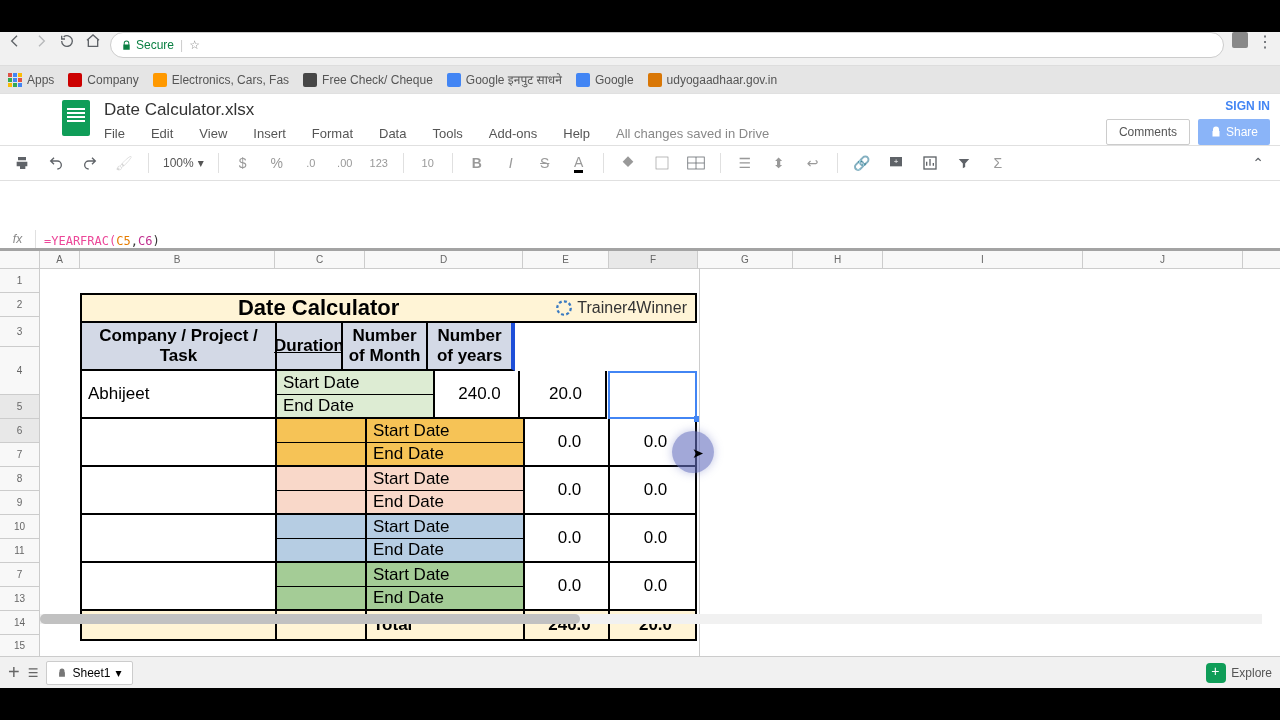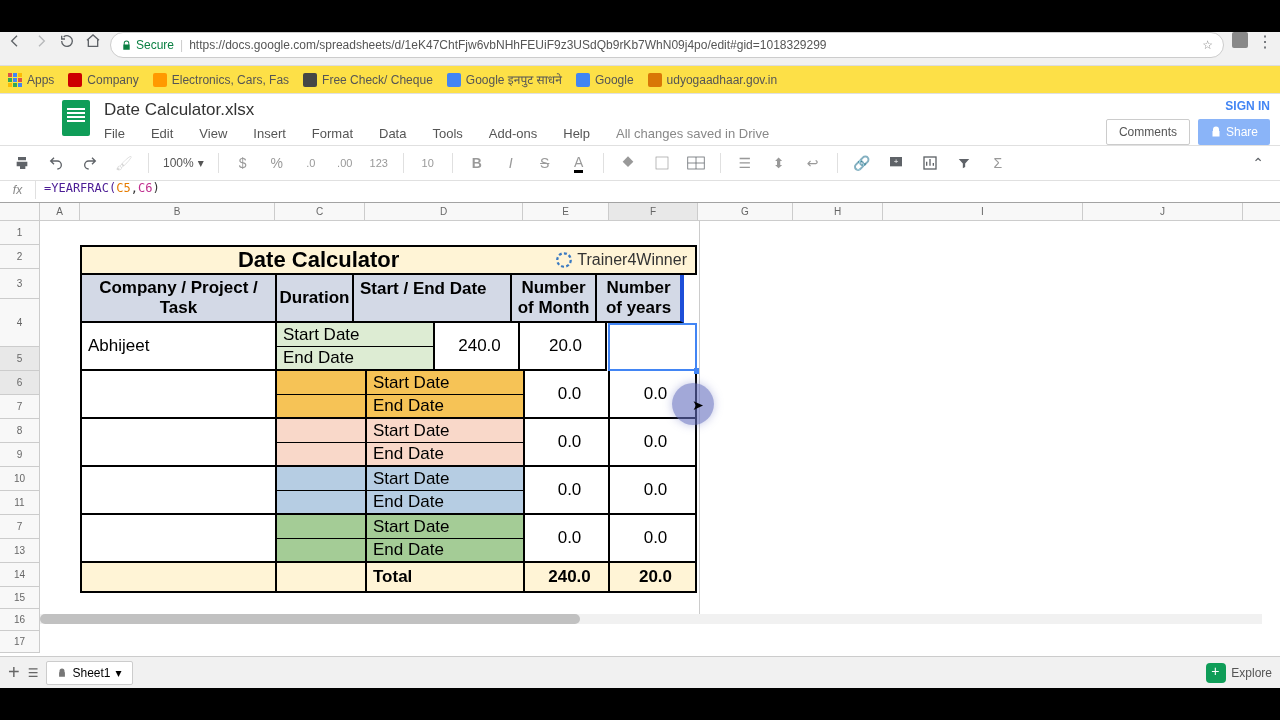--- a/index.html
+++ b/index.html
@@ -9,21 +9,21 @@
 .browser { position: absolute; top: 32px; left: 0; right: 0; bottom: 32px; background: #fff; display: flex; flex-direction: column; }
 
 .nav-bar { height: 34px; background: #f1f1f1; display: flex; align-items: flex-start; padding: 0 6px; gap: 8px; border-bottom: 1px solid #ddd; }
 .nav-ico { width: 18px; height: 18px; display: flex; align-items: center; justify-content: center; color: #5f6368; cursor: pointer; }
 .url-bar { flex: 1; height: 26px; background: #fff; border: 1px solid #ccc; border-radius: 13px; display: flex; align-items: center; padding: 0 10px; gap: 6px; font-size: 12px; }
 .secure { color: #0b8043; font-size: 12px; display: flex; align-items: center; gap: 4px; }
 .url-text { color: #555; flex: 1; overflow: hidden; white-space: nowrap; }
 .star { color: #888; }
 .ext-ico { width: 16px; height: 16px; background: #888; border-radius: 2px; }
 
-.bookmarks { height: 28px; background: #fde047; display: flex; align-items: center; padding: 0 8px; gap: 14px; font-size: 12px; border-bottom: 1px solid #e0e0e0; }
+.bookmarks { height: 28px; background: #e5e5e5; display: flex; align-items: center; padding: 0 8px; gap: 14px; font-size: 12px; border-bottom: 1px solid #e0e0e0; }
 .bm-item { display: flex; align-items: center; gap: 5px; color: #555; cursor: pointer; }
 .bm-ico { width: 14px; height: 14px; background: #bbb; border-radius: 2px; }
 .bm-apps { width: 14px; height: 14px; display: grid; grid-template-columns: 1fr 1fr 1fr; grid-template-rows: 1fr 1fr 1fr; gap: 1px; }
 .bm-apps div { background: #de5246; }
 .bm-apps div:nth-child(2) { background: #4285f4; }
 .bm-apps div:nth-child(3) { background: #fbbc05; }
 .bm-apps div:nth-child(4) { background: #34a853; }
 .bm-apps div:nth-child(5) { background: #4285f4; }
 .bm-apps div:nth-child(6) { background: #de5246; }
 .bm-apps div:nth-child(7) { background: #fbbc05; }
@@ -49,24 +49,24 @@
 .comments-btn { border: 1px solid #ccc; padding: 5px 12px; font-size: 12px; color: #555; border-radius: 2px; cursor: pointer; }
 .share-btn { background: #8ab4f8; color: #fff; padding: 5px 12px; font-size: 12px; border-radius: 2px; display: flex; align-items: center; gap: 4px; cursor: pointer; }
 
 .toolbar { height: 36px; border-top: 1px solid #e0e0e0; border-bottom: 1px solid #e0e0e0; background: #fff; display: flex; align-items: center; padding: 0 12px; gap: 14px; position: relative; }
 .tb-sep { width: 1px; height: 20px; background: #e0e0e0; }
 .tb-ico { width: 20px; height: 20px; display: flex; align-items: center; justify-content: center; color: #999; cursor: pointer; font-size: 14px; }
 .tb-dark { color: #5f6368; }
 .zoom-sel { font-size: 12px; color: #555; display: flex; align-items: center; gap: 4px; }
 .tb-right { margin-left: auto; }
 
-.formula-bar { height: 22px; display: flex; align-items: flex-start; border-bottom: 1px solid #a3a3a3; font-size: 12px; }
+.formula-bar { height: 22px; display: flex; align-items: flex-end; border-bottom: 3px solid #a3a3a3; font-size: 12px; margin-top: 48px; }
 .fx { width: 36px; text-align: center; font-style: italic; color: #888; border-right: 1px solid #e0e0e0; padding: 2px 0; }
 .formula-text { padding-left: 8px; color: #333; font-family: monospace; font-size: 12px; }
-.fml-fn { color: #4c1d95; }
+.fml-fn { color: #ec4899; }
 .fml-ref1 { color: #e67c00; }
 .fml-ref2 { color: #c02f8f; }
 
 .grid-area { flex: 1; position: relative; background: #fff; overflow: hidden; }
 .col-headers { display: flex; height: 18px; background: #f8f8f8; border-bottom: 1px solid #ccc; font-size: 10px; }
 .corner { width: 40px; border-right: 1px solid #ccc; }
 .col-h { border-right: 1px solid #ccc; text-align: center; line-height: 18px; color: #666; }
 .cA { width: 40px; } .cB { width: 195px; } .cC { width: 90px; } .cD { width: 158px; }
 .cE { width: 86px; } .cF { width: 89px; } .cG { width: 95px; } .cH { width: 90px; }
 .cI { width: 200px; } .cJ { width: 160px; }
@@ -85,21 +85,21 @@
 .cells { position: relative; }
 
 .title-cell { position: absolute; left: 40px; top: 24px; width: 617px; height: 30px; border: 2px solid #000; background: #fff4d6; display: flex; align-items: center; }
 .title-text { font-size: 22px; font-weight: bold; flex: 1; text-align: center; }
 .trainer { font-size: 16px; color: #333; padding-right: 8px; display: flex; align-items: center; gap: 4px; }
 .trainer-ico { width: 18px; height: 18px; }
 
 .header-row { position: absolute; left: 40px; top: 54px; height: 48px; display: flex; }
 .hc { border-left: 2px solid #000; border-bottom: 2px solid #000; background: #d3d9e6; font-size: 17px; font-weight: bold; display: flex; align-items: center; justify-content: center; text-align: center; padding: 2px; }
 .hc:last-child { border-right: 4px solid #1d4ed8; }
-.hc1 { width: 195px; } .hc2 { width: 77px; } .hc3 { width: 158px; } .hc4 { width: 85px; } .hc5 { width: 89px; }
+.hc1 { width: 195px; } .hc2 { width: 66px; text-decoration: underline; } .hc3 { width: 158px; } .hc4 { width: 85px; } .hc5 { width: 89px; }
 
 .data-rows { position: absolute; left: 40px; top: 102px; }
 .group { display: flex; }
 .gc { border-left: 2px solid #000; border-bottom: 2px solid #000; font-size: 17px; display: flex; align-items: center; padding-left: 6px; }
 .gc-company { width: 195px; height: 48px; background: #fff; }
 .gc-dur, .gc-se, .gc-m, .gc-y { height: 24px; }
 .gc-dur { width: 90px; }
 .gc-se { width: 158px; }
 .gc-m { width: 85px; justify-content: center; }
 .gc-y { width: 89px; border-right: 2px solid #000; justify-content: center; }
@@ -162,21 +162,20 @@
         </svg>
       </span>
     <div class="url-bar">
       <span class="secure">
         <svg width="11" height="11" viewBox="0 0 24 24">
             <path fill="#0b8043" d="M6 10V7a6 6 0 1 1 12 0v3h1v11H5V10h1zm2 0h8V7a4 4 0 1 0-8 0v3z"></path>
           </svg>
         <span>Secure</span>
       </span>
       <span style="color:#ccc">|</span>
-      <span class="url-text">https://docs.google.com/spreadsheets/d/1eK47ChtFjw6vbNHhFEUiF9z3USdQb9rKb7WhN09j4po/edit#gid=1018329299</span>
       <span class="star">☆</span>
     </div>
     <span class="ext-ico"></span>
     <span class="nav-ico">⋮</span>
   </div>
 
   <div class="bookmarks">
     <div class="bm-item">
         <div class="bm-apps">
           <div></div>
@@ -385,21 +384,20 @@
             <svg class="trainer-ico" viewBox="0 0 24 24">
                 <circle cx="12" cy="12" r="9" fill="none" stroke="#3a7ac2" stroke-width="3" stroke-dasharray="4 3"></circle>
               </svg>
             <span>Trainer4Winner</span>
           </span>
         </div>
 
         <div class="header-row">
           <div class="hc hc1">Company / Project / Task</div>
           <div class="hc hc2">Duration</div>
-          <div class="hc hc3" style="justify-content:flex-start;padding-left:6px;align-items:flex-start;padding-top:4px">Start / End Date</div>
           <div class="hc hc4">Number of Month</div>
           <div class="hc hc5">Number of years</div>
         </div>
 
         <div class="data-rows">
 
           <div class="group">
             <div class="gc gc-company">Abhijeet</div>
             <div class="stack">
               <div class="gc gc-se bg-green1 thin">Start Date</div>

